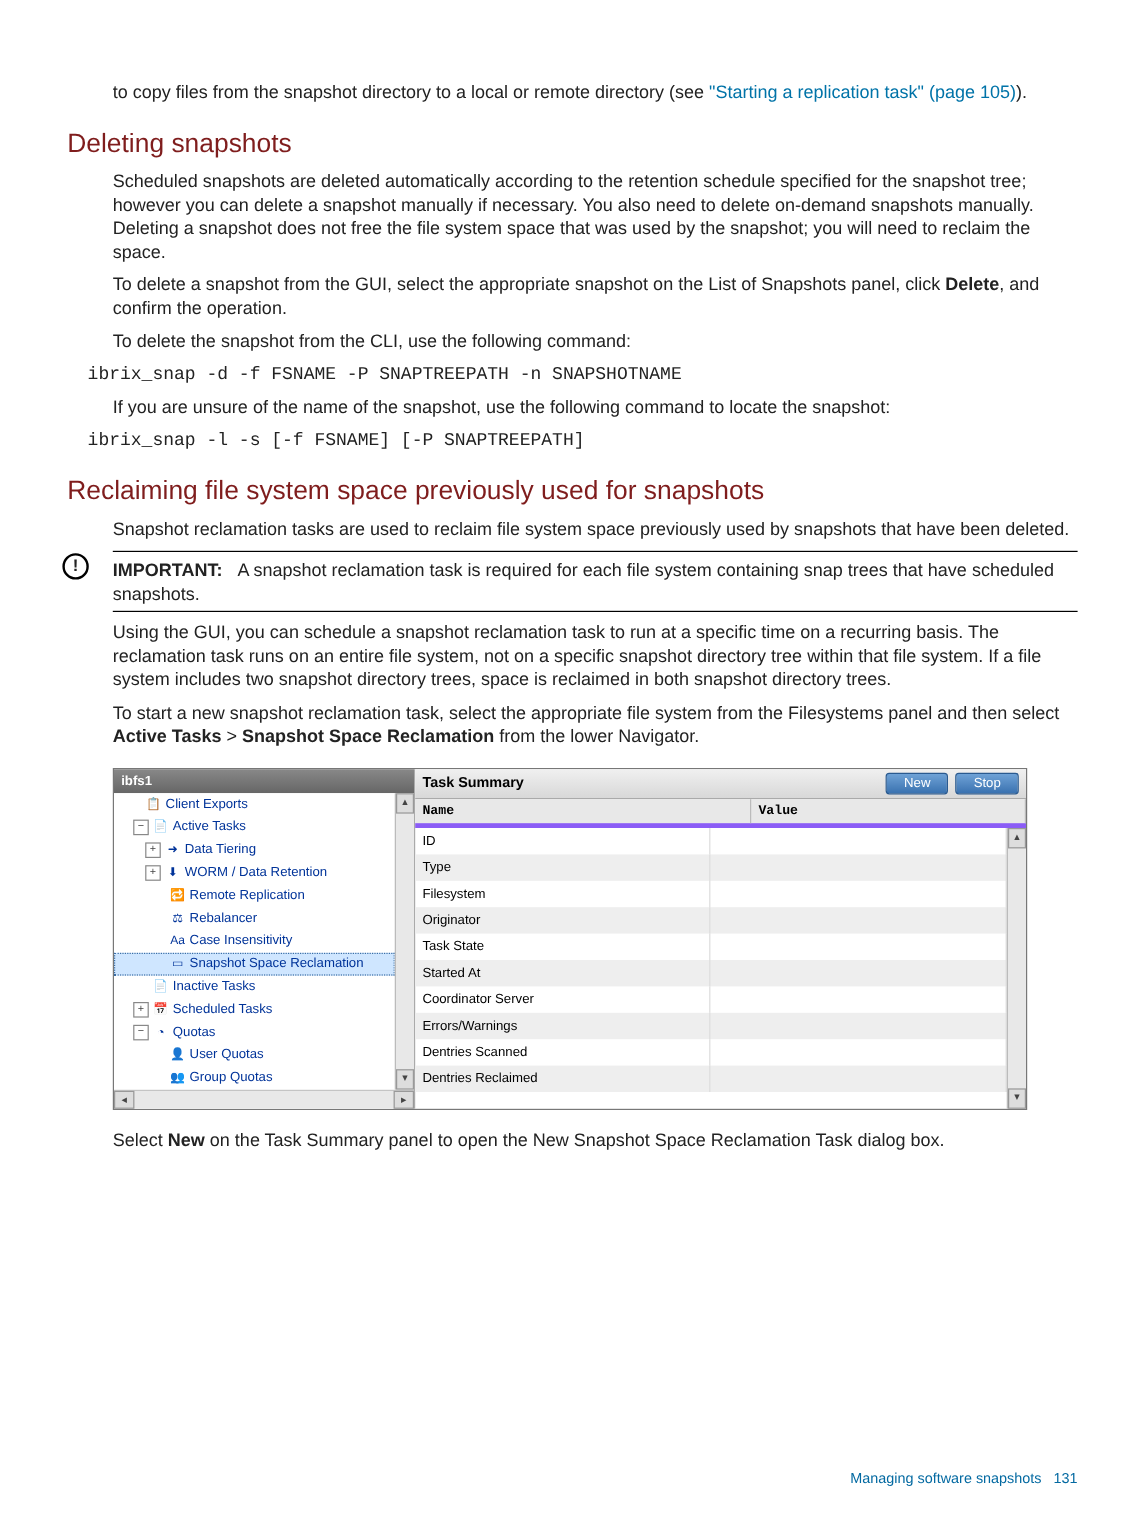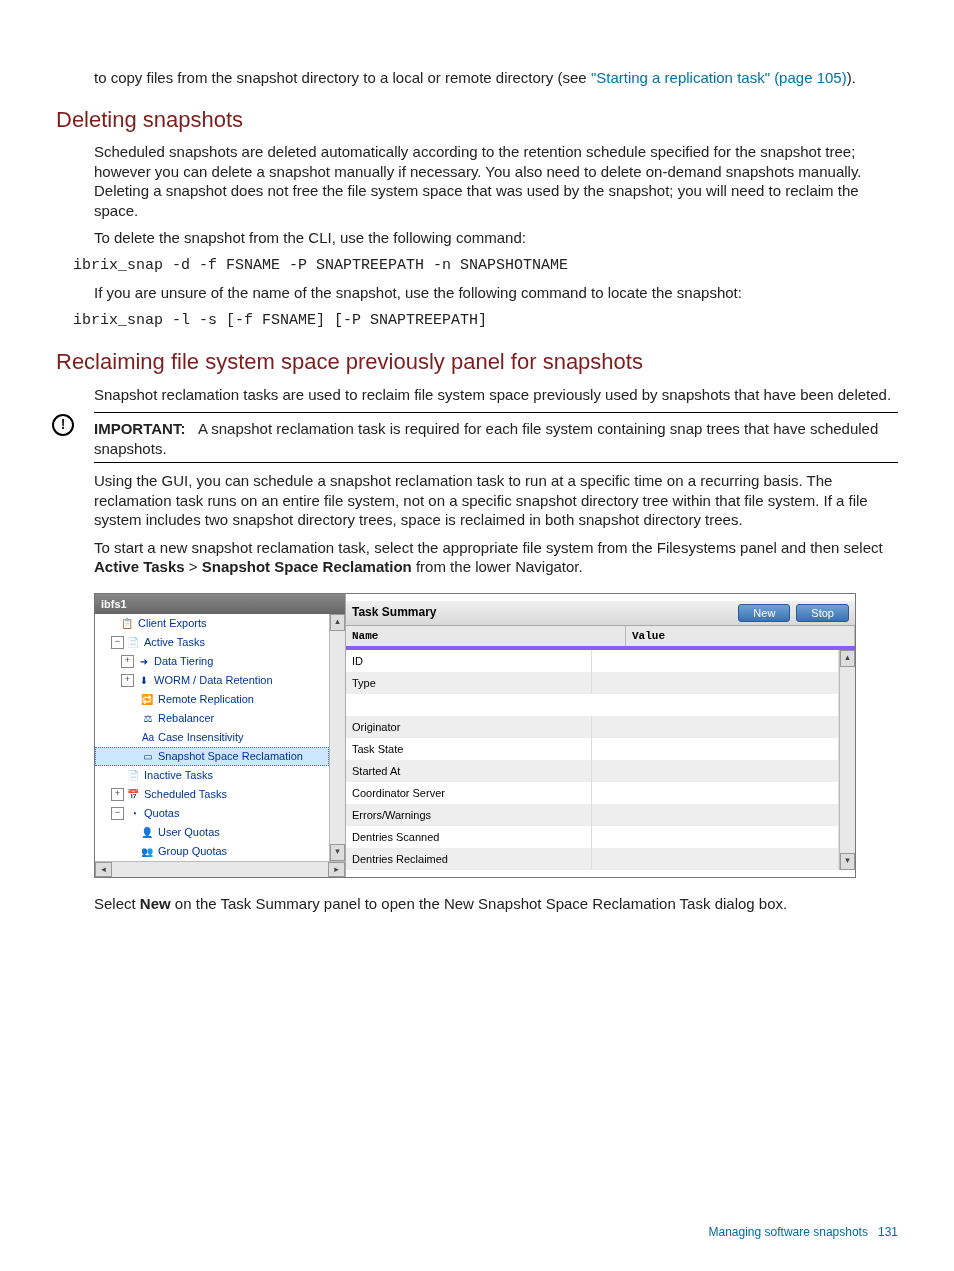--- a/index.html
+++ b/index.html
@@ -53,21 +53,20 @@
   
   .gui {
     border: 1px solid #777;
     width: 760px;
     margin: 16px 0 16px 38px;
     display: flex;
     font-family: Tahoma, Arial, sans-serif;
     font-size: 11px;
     color: #000;
     background: #fff;
-    align-items: center;
   }
   .tree-panel {
     width: 250px;
     border-right: 1px solid #aaa;
     display: flex;
     flex-direction: column;
     background: #fff;
   }
   .tree-header {
     background: linear-gradient(#888, #666);
@@ -194,26 +193,29 @@
 <body>
 
 <div class="page">
 
   <p class="body-indent">
     <span>to copy files from the snapshot directory to a local or remote directory (see </span><a class="link">"Starting a replication task" (page 105)</a><span>).</span>
   </p>
 
   <h2>Deleting snapshots</h2>
   <p class="body-indent">Scheduled snapshots are deleted automatically according to the retention schedule specified for the snapshot tree; however you can delete a snapshot manually if necessary. You also need to delete on-demand snapshots manually. Deleting a snapshot does not free the file system space that was used by the snapshot; you will need to reclaim the space.</p>
+  <p class="body-indent">
+    <span>To delete a snapshot from the GUI, select the appropriate snapshot on the List of Snapshots panel, click </span><span class="bold">Delete</span><span>, and confirm the operation.</span>
+  </p>
   <p class="body-indent">To delete the snapshot from the CLI, use the following command:</p>
   <div class="code body-indent">ibrix_snap -d -f FSNAME -P SNAPTREEPATH -n SNAPSHOTNAME</div>
   <p class="body-indent">If you are unsure of the name of the snapshot, use the following command to locate the snapshot:</p>
   <div class="code body-indent">ibrix_snap -l -s [-f FSNAME] [-P SNAPTREEPATH]</div>
 
-  <h2>Reclaiming file system space previously panel for snapshots</h2>
+  <h2>Reclaiming file system space previously used for snapshots</h2>
   <p class="body-indent">Snapshot reclamation tasks are used to reclaim file system space previously used by snapshots that have been deleted.</p>
 
   <div class="body-indent important-row">
     <div class="hr"></div>
     <span class="important-icon">!</span>
     <p style="margin:4px 0;">
       <span class="bold">IMPORTANT:</span>
       &nbsp;&nbsp;<span>A snapshot reclamation task is required for each file system containing snap trees that have scheduled snapshots.</span>
     </p>
     <div class="hr"></div>
@@ -327,20 +329,21 @@
         <div class="grid-rows" id="grid-rows">
             <div class="grid-row">
               <div class="cell name">ID</div>
               <div class="cell value"></div>
             </div>
             <div class="grid-row">
               <div class="cell name">Type</div>
               <div class="cell value"></div>
             </div>
             <div class="grid-row">
+              <div class="cell name">Filesystem</div>
               <div class="cell value"></div>
             </div>
             <div class="grid-row">
               <div class="cell name">Originator</div>
               <div class="cell value"></div>
             </div>
             <div class="grid-row">
               <div class="cell name">Task State</div>
               <div class="cell value"></div>
             </div>

